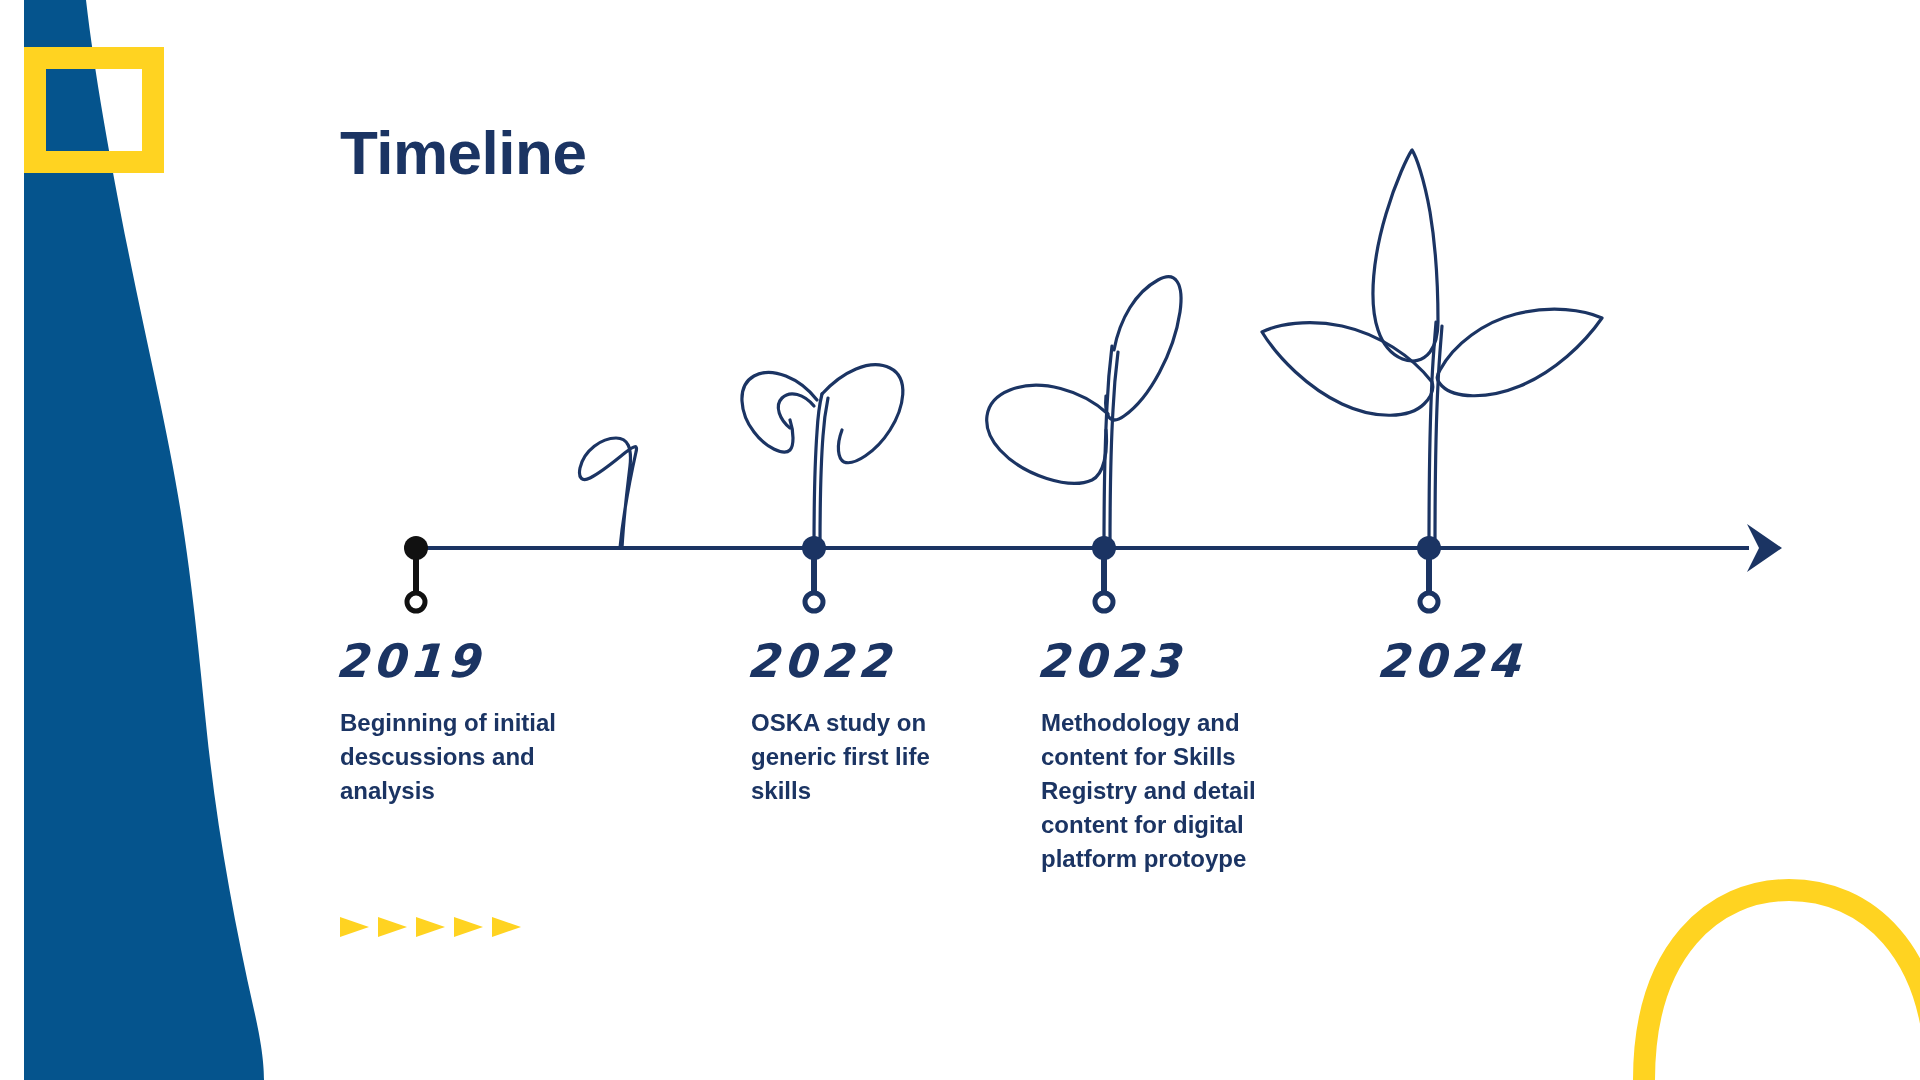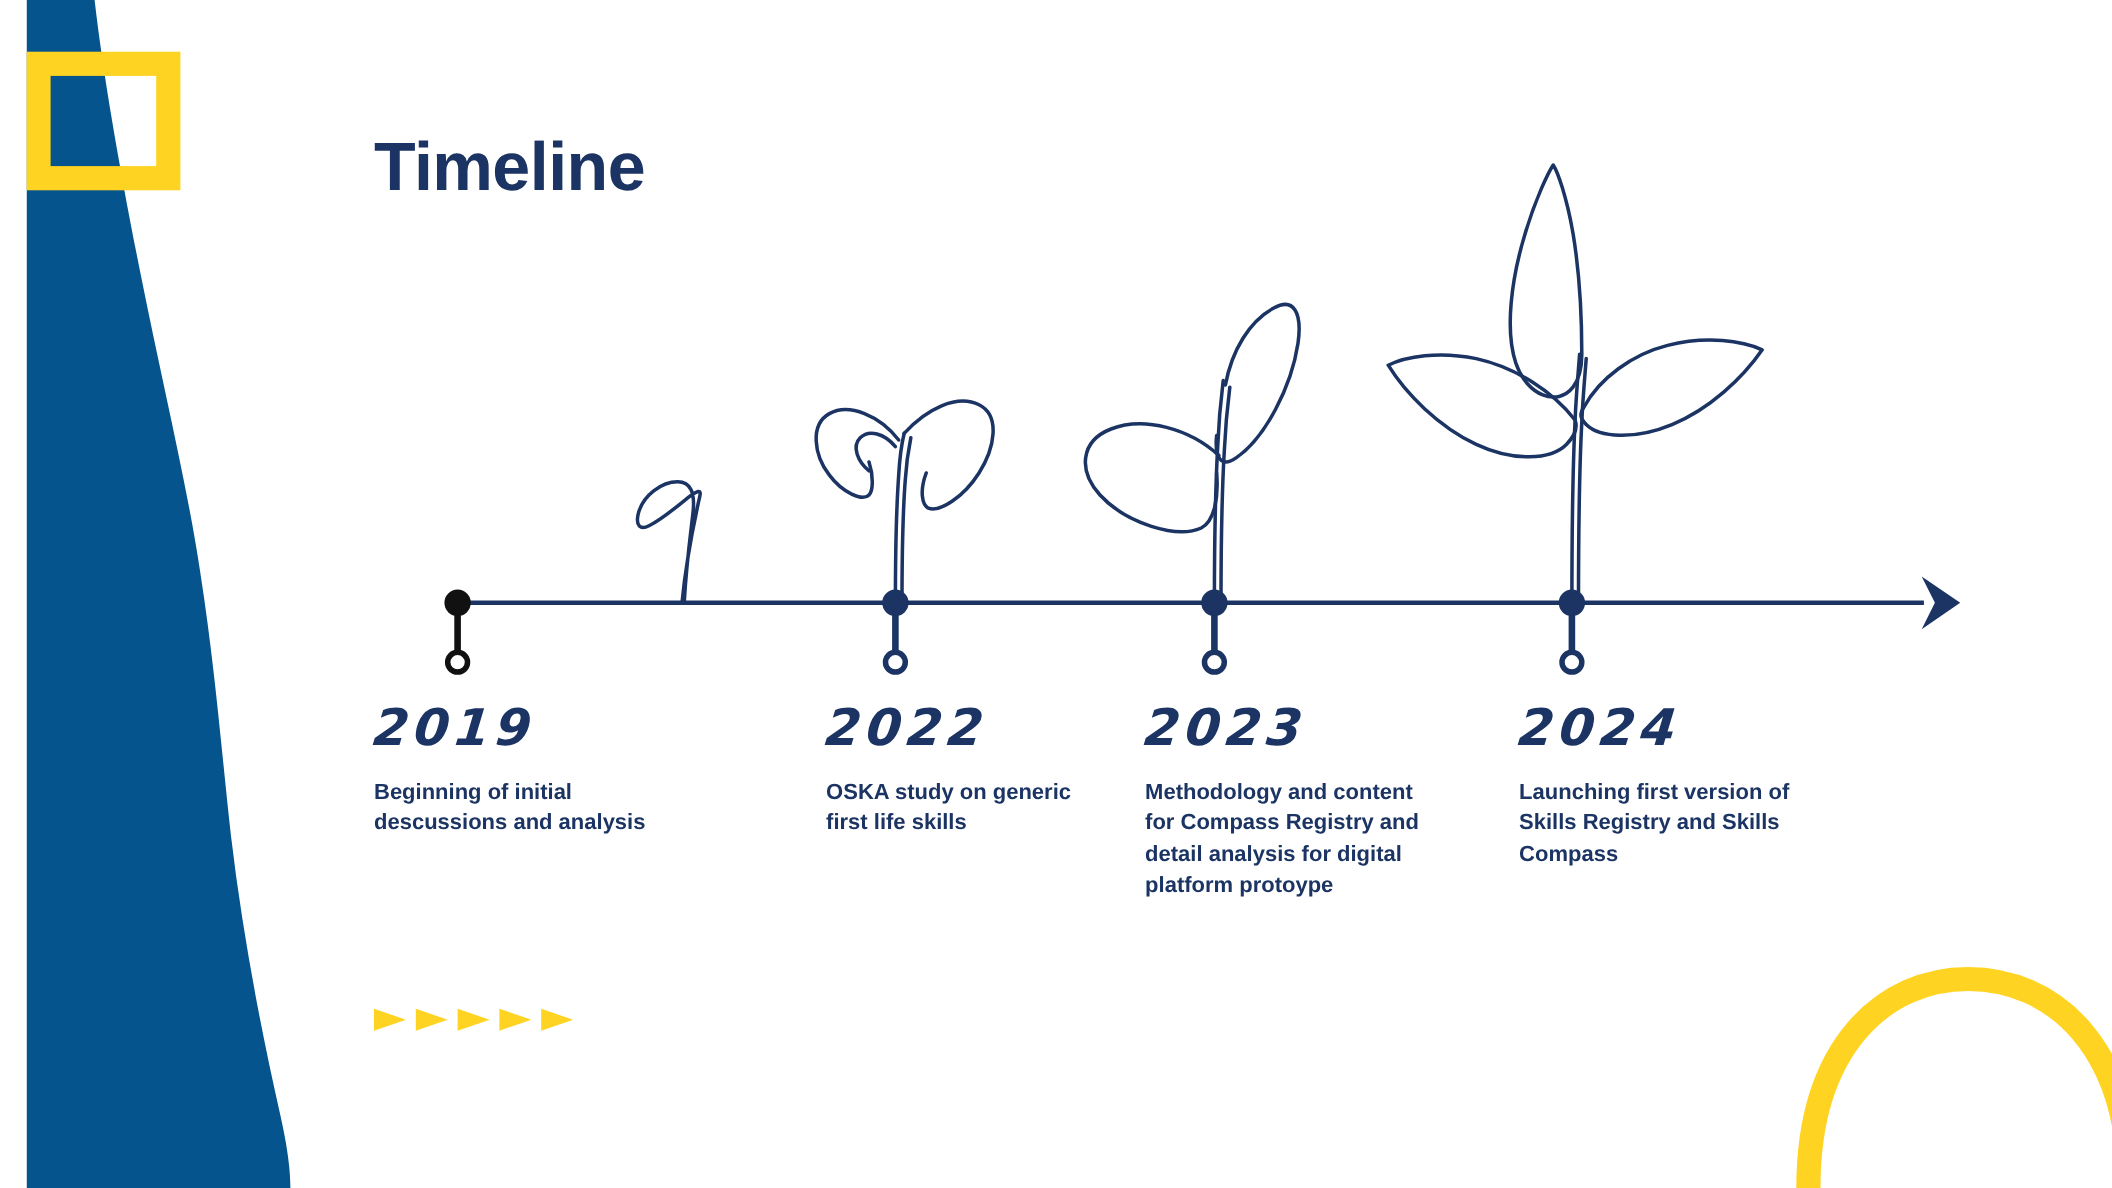--- a/index.html
+++ b/index.html
@@ -77,21 +77,21 @@
     letter-spacing: 5px;
     color: #1B3463;
     line-height: 1;
     transform: skewX(-6deg);
     white-space: nowrap;
     margin-bottom: 22px;
   }
   .m-desc {
     font-family: "Liberation Sans", sans-serif;
     font-weight: bold;
-    font-size: 20px;
+    font-size: 24px;
     line-height: 1.42;
     color: #1B3463;
   }
 
   .chevron-row {
     position: absolute;
     left: 316px;
     top: 917px;
     display: flex;
     gap: 9px;
@@ -245,26 +245,25 @@
     <div class="m-desc">Beginning of initial descussions and analysis</div>
   </div>
 
   <div class="milestone" style="left:727px; top:638px; width:230px;">
     <div class="m-year">2022</div>
     <div class="m-desc">OSKA study on generic first life skills</div>
   </div>
 
   <div class="milestone" style="left:1017px; top:638px; width:252px;">
     <div class="m-year">2023</div>
-    <div class="m-desc">Methodology and content for Compass Registry and detail analysis for digital platform protoype</div>
+    <div class="m-desc">Methodology and content for Skills Registry and detail content for digital platform protoype</div>
   </div>
 
   <div class="milestone" style="left:1357px; top:638px; width:258px;">
     <div class="m-year">2024</div>
-    <div class="m-desc">Launching first version of Skills Registry and Skills Compass</div>
   </div>
 
   <div class="chevron-row">
     <div class="chev"></div>
     <div class="chev"></div>
     <div class="chev"></div>
     <div class="chev"></div>
     <div class="chev"></div>
   </div>
 

